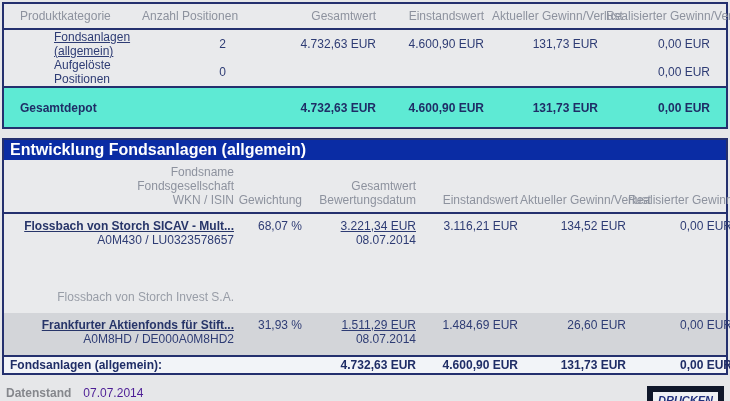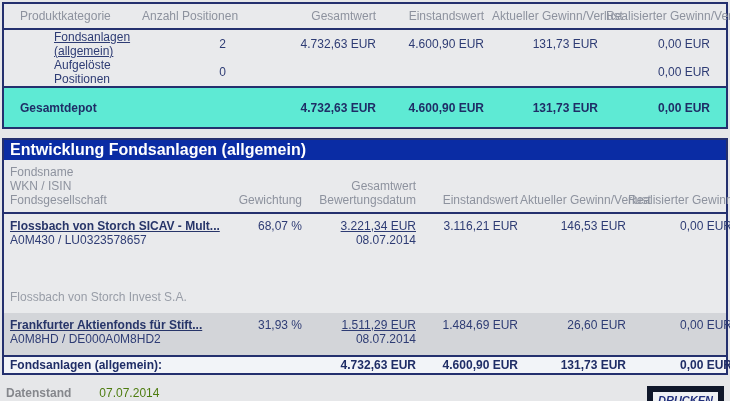--- a/index.html
+++ b/index.html
@@ -57,31 +57,31 @@
     font-weight: bold;
     font-size: 16px;
     height: 20px;
     line-height: 20px;
     padding-left: 6px;
   }
   .fund-row { padding: 5px 6px 9px 6px; align-items: start; }
   .fund-row > div { line-height: 14px; }
   .fund-row.alt { background: #d3d5d9; }
   .gray-txt { color: #989da7; margin-top: 43px; }
-  .name-stack span { display: block; white-space: nowrap; }
+  .name-stack span { display: block; white-space: nowrap; text-align: right; }
   .gap { height: 9px; }
   .footer {
     margin-top: 11px;
     display: flex;
     align-items: flex-start;
     padding: 0 4px;
     color: #87898e;
   }
   .footer .lbl { font-weight: bold; color: #85878c; }
-  .footer .val { margin-left: 28px; color: #4d7c0f; }
+  .footer .val { margin-left: 12px; color: #4c1d95; }
   .print-btn {
     margin-left: auto;
     border: 6px solid #0f172a;
     background: #eff1f4;
     color: #22307c;
     font-weight: bold;
     font-style: italic;
     font-size: 11px;
     padding: 2px 5px;
     cursor: pointer;
@@ -132,22 +132,22 @@
 </div>
 
 <div class="gap"></div>
 
 <div class="tbl">
   <div class="titlebar">Entwicklung Fondsanlagen (allgemein)</div>
 
   <div class="grid2 hdr-row">
     <div class="hdr name-stack">
       <span>Fondsname</span>
+      <span>Fondsgesellschaft</span>
       <span>WKN / ISIN</span>
-      <span>Fondsgesellschaft</span>
     </div>
     <div class="hdr num">Gewichtung</div>
     <div class="hdr num name-stack">
       <span>Gesamtwert</span>
       <span>Bewertungsdatum</span>
     </div>
     <div class="hdr num">Einstandswert</div>
     <div class="hdr num">Aktueller Gewinn/Verlust</div>
     <div class="hdr num">Realisierter Gewinn/Verlust</div>
   </div>
@@ -158,21 +158,21 @@
       <span><a class="lnk-bold">Flossbach von Storch SICAV - Mult...</a></span>
       <span>A0M430 /  LU0323578657</span>
       <span class="gray-txt">Flossbach von Storch Invest S.A.</span>
     </div>
     <div class="num">68,07 %</div>
     <div class="num name-stack">
       <span><a class="lnk">3.221,34 EUR</a></span>
       <span>08.07.2014</span>
     </div>
     <div class="num">3.116,21 EUR</div>
-    <div class="num">146,53 EUR</div>
+    <div class="num">134,52 EUR</div>
     <div class="num">0,00 EUR</div>
   </div>
 
   <div class="grid2 fund-row alt">
     <div class="name-stack">
       <span><a class="lnk-bold">Frankfurter Aktienfonds für Stift...</a></span>
       <span>A0M8HD /  DE000A0M8HD2</span>
     </div>
     <div class="num">31,93 %</div>
     <div class="num name-stack">

